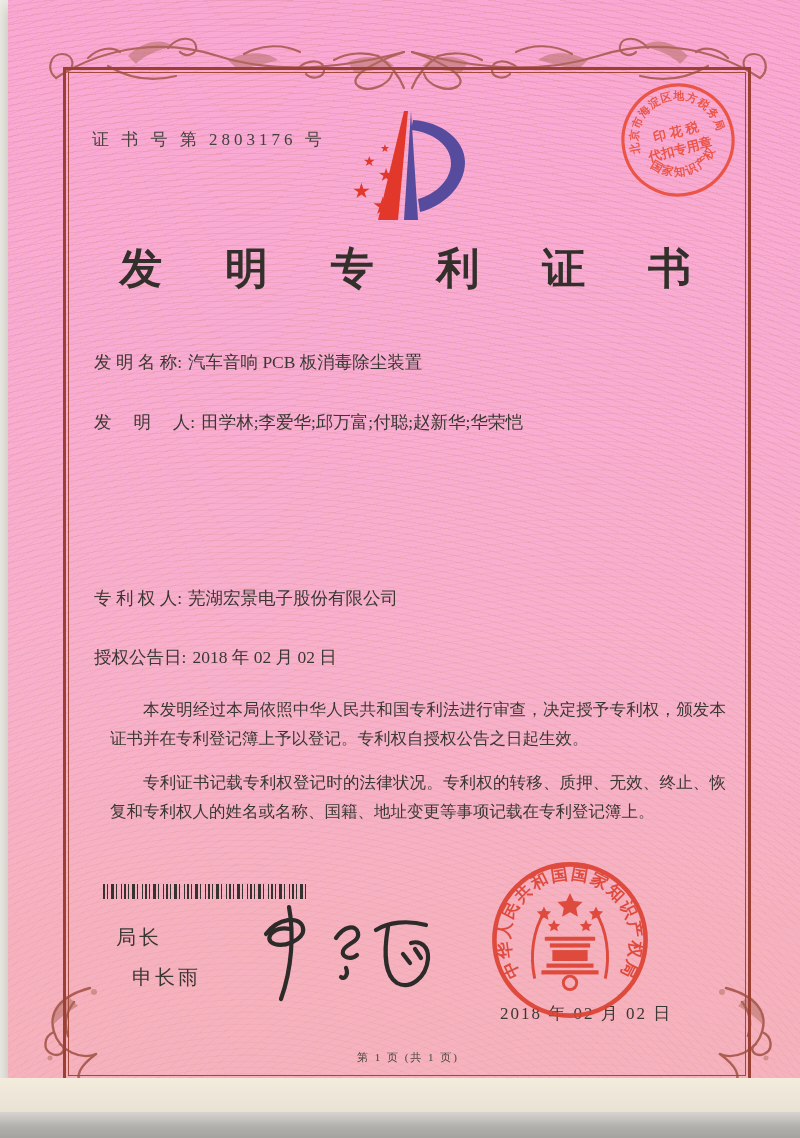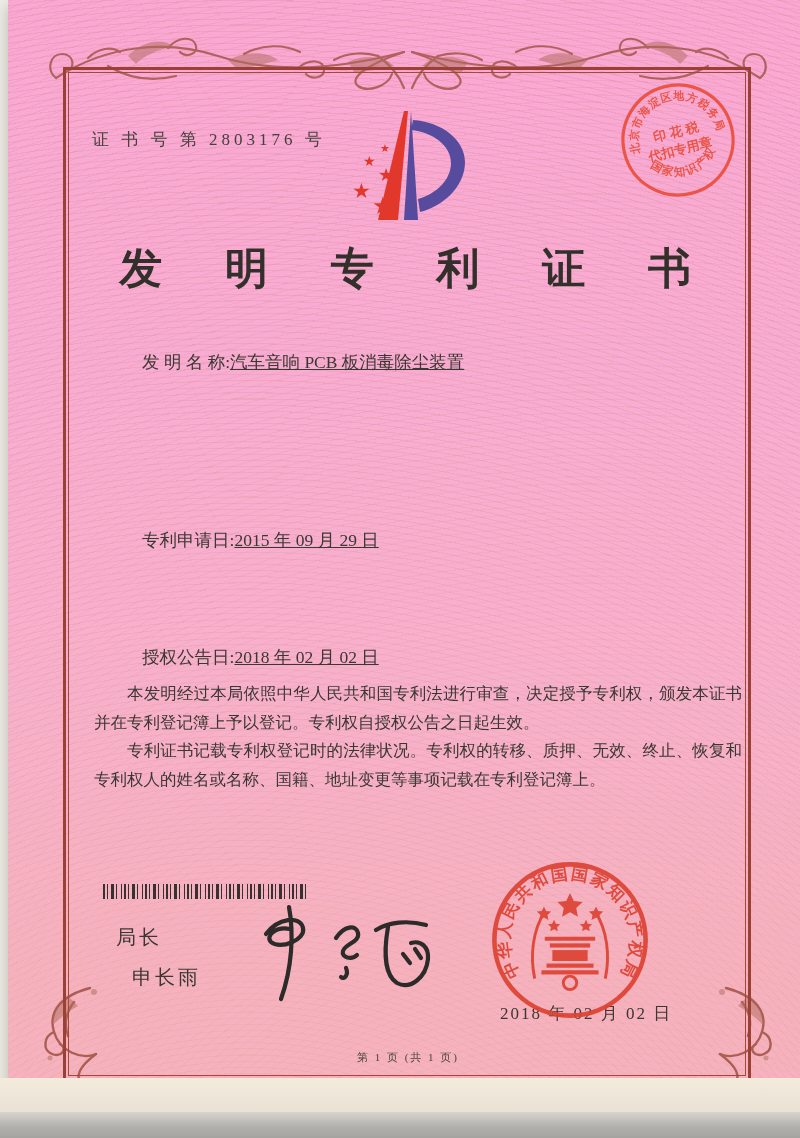--- a/index.html
+++ b/index.html
@@ -38,25 +38,25 @@
   .frame::before{content:"";position:absolute;inset:2px;border:1px solid #a14a3c;}
   
   .orn{position:absolute;pointer-events:none;}
   
   .certno{position:absolute;left:84px;top:128px;font-size:17px;letter-spacing:4px;
     color:#45413d;}
   .title{position:absolute;left:0;right:0;top:240px;text-align:center;
     font-size:43px;font-weight:bold;color:#33302c;letter-spacing:26px;padding-left:20px;}
   .row{position:absolute;left:86px;width:640px;font-size:17.5px;color:#3b3733;
     white-space:nowrap;}
-  .row .lab{display:inline-block;margin-left:48px;}
-  .row .val{text-decoration:underline;}
+  .row .lab{display:inline-block;}
+  .row .val{margin-left:6px;}
   .paras{position:absolute;left:86px;top:680px;width:648px;font-size:16.5px;
     line-height:28.5px;color:#3b3733;text-align:justify;}
-  .paras p{margin:0;text-indent:2em;font-family:Liberation Serif, serif;}
+  .paras p{margin:16px;text-indent:2em;font-family:Liberation Serif, serif;}
   .barcode{position:absolute;left:95px;top:884px;width:204px;height:15px;
     background:repeating-linear-gradient(90deg,
       #35322f 0 2px,transparent 2px 4px,#35322f 4px 5px,transparent 5px 8px,
       #35322f 8px 11px,transparent 11px 13px,#35322f 13px 14px,transparent 14px 18px,
       #35322f 18px 19px,transparent 19px 21px);}
   .officer-role{position:absolute;left:108px;top:924px;font-size:20px;
     letter-spacing:3px;color:#3b3733;text-align:center;}
   .officer-name{position:absolute;left:108px;top:964px;font-size:20px;
     letter-spacing:3px;color:#3b3733;margin-left:16px;}
   .sig{position:absolute;left:232px;top:898px;}
@@ -161,22 +161,25 @@
     </text>
     <text x="60" y="56" text-anchor="middle" font-size="13" fill="#ea5140" font-weight="bold" font-family="Liberation Sans, sans-serif">印 花 税</text>
     <text x="60" y="74" text-anchor="middle" font-size="13" fill="#ea5140" font-weight="bold" font-family="Liberation Sans, sans-serif">代扣专用章</text>
   </svg>
 
   <div class="title">发 明 专 利 证 书</div>
 
   <div class="row" style="top:350px">
     <span class="lab">发 明 名 称:</span><span class="val">汽车音响 PCB 板消毒除尘装置</span>
   </div>
-  <div class="row" style="top:528px">
-    <span class="lab">专利申请日:</span><span class="val">2015 年 09 月 29 日</span>
+  <div class="row" style="top:410px">
+    <span class="lab">发　 明　 人:</span><span class="val">田学林;李爱华;邱万富;付聪;赵新华;华荣恺</span>
+  </div>
+  <div class="row" style="top:586px">
+    <span class="lab">专 利 权 人:</span><span class="val">芜湖宏景电子股份有限公司</span>
   </div>
   <div class="row" style="top:645px">
     <span class="lab">授权公告日:</span><span class="val">2018 年 02 月 02 日</span>
   </div>
 
   <div class="paras">
     <p>本发明经过本局依照中华人民共和国专利法进行审查，决定授予专利权，颁发本证书并在专利登记簿上予以登记。专利权自授权公告之日起生效。</p>
     <p>专利证书记载专利权登记时的法律状况。专利权的转移、质押、无效、终止、恢复和专利权人的姓名或名称、国籍、地址变更等事项记载在专利登记簿上。</p>
   </div>
 

